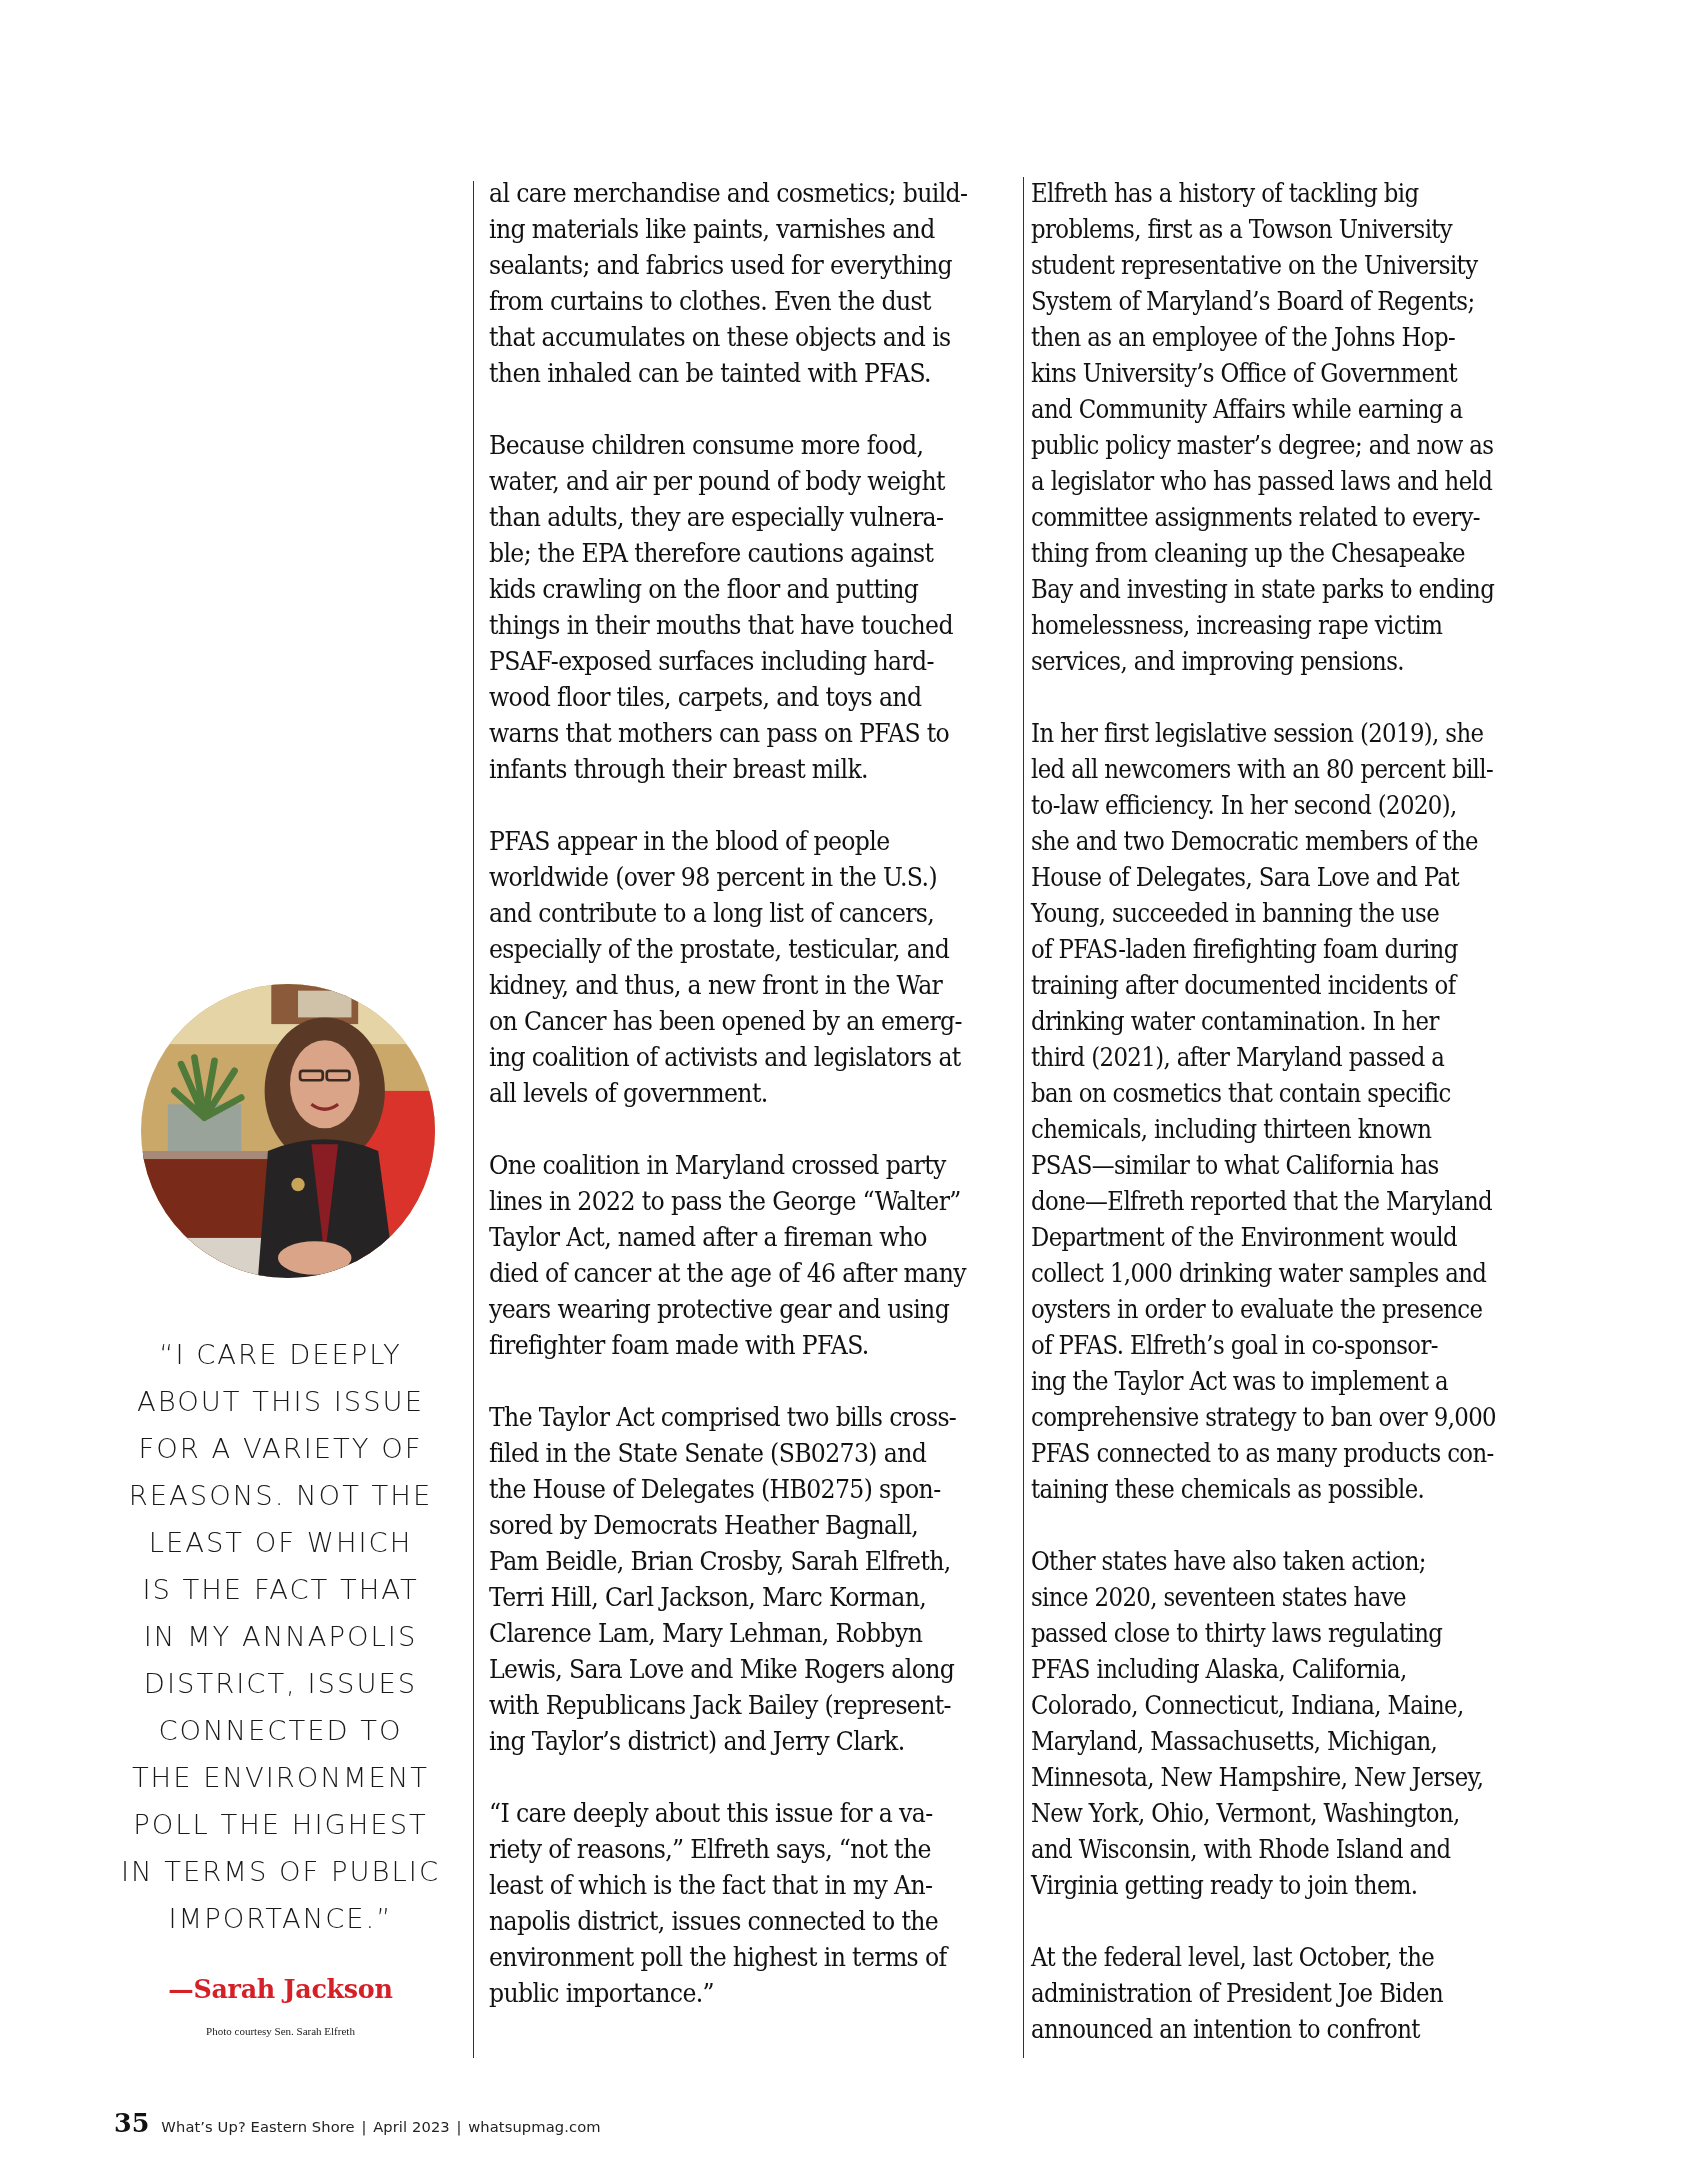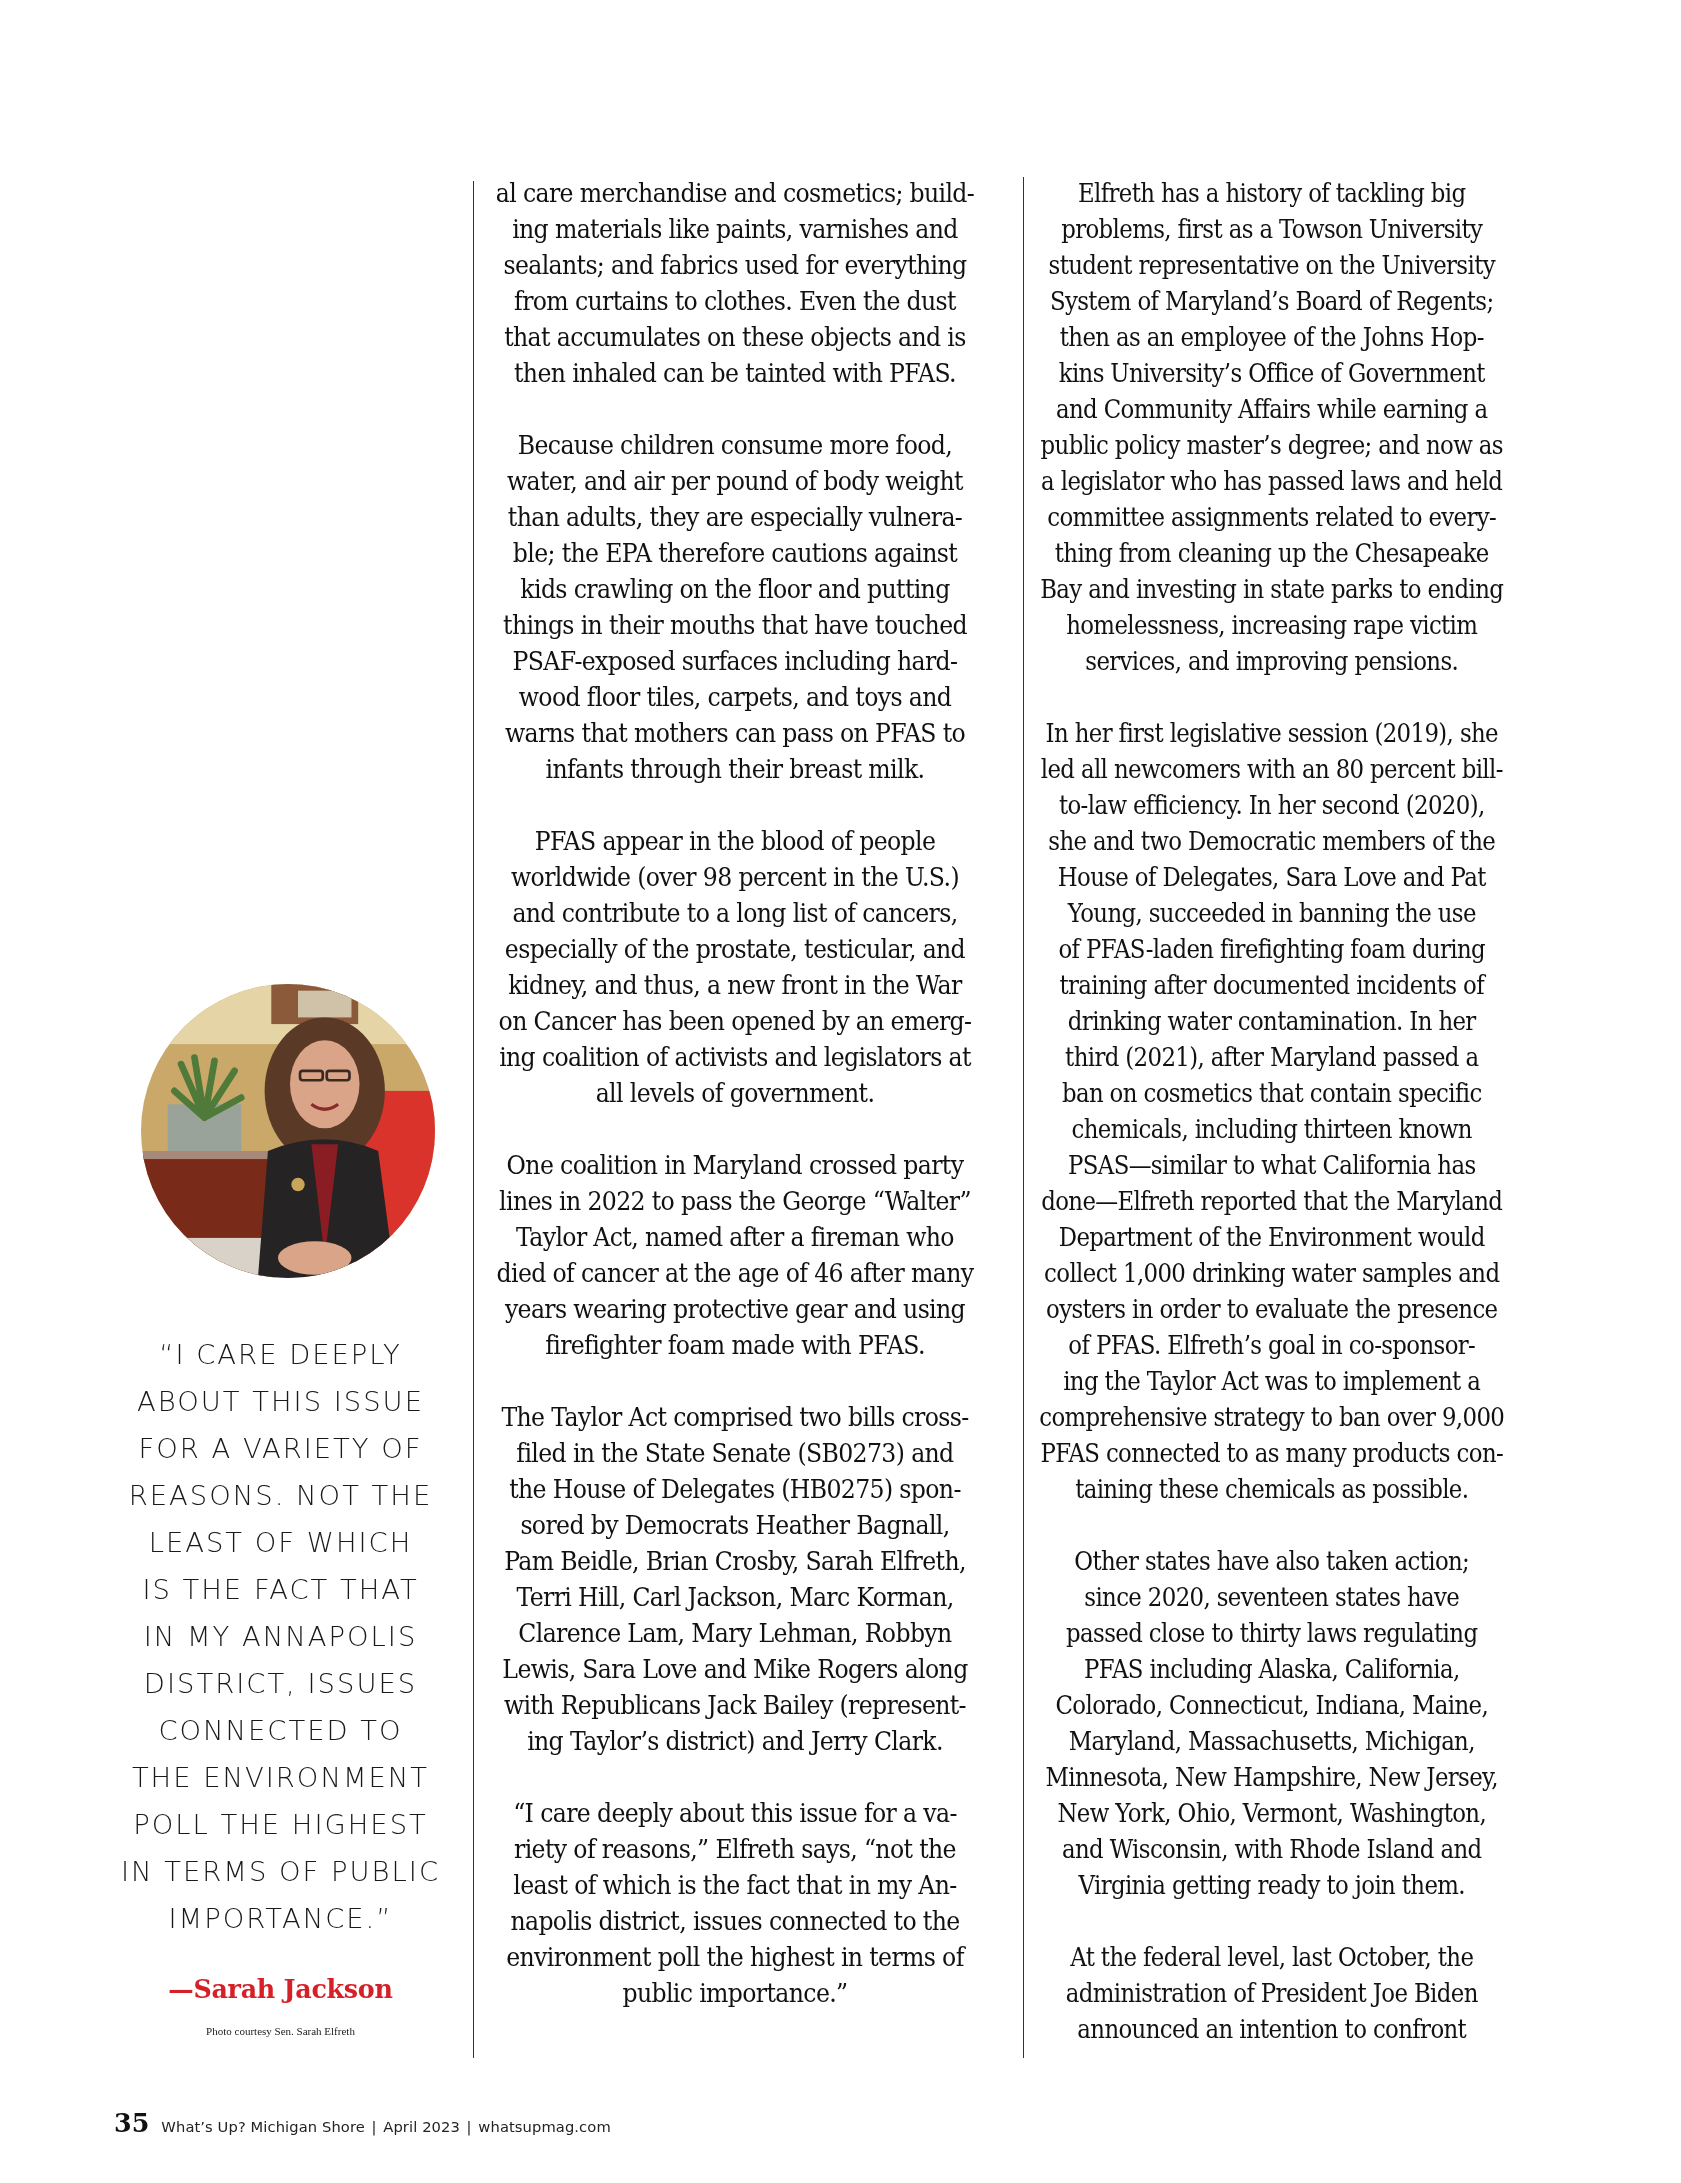--- a/index.html
+++ b/index.html
@@ -84,21 +84,20 @@
     .divider.d1 { left: 473px; top: 181px; height: 1877px; }
     .divider.d2 { left: 1023px; top: 177px; height: 1881px; }
     
     .col {
       position: absolute;
       top: 175px;
       font-family: "DejaVu Serif", serif;
       font-size: 25.4px;
       line-height: 36px;
       color: #111;
-      text-align: center;
     }
     .col.mid { left: 489px; width: 529px; }
     .col.right { left: 1031px; width: 535px; }
     .col .para { margin: 0 0 36px 0; }
     .col .ln { display: block; white-space: nowrap; letter-spacing: -0.7px; transform-origin: left center; }
     .col.mid .ln { transform: scaleX(0.93); }
     .col.right .ln { transform: scaleX(0.9); }
     
     .footer {
       position: absolute;
@@ -293,17 +292,17 @@
     <div class="para">
       <span class="ln">At the federal level, last October, the</span>
       <span class="ln">administration of President Joe Biden</span>
       <span class="ln">announced an intention to confront</span>
     </div>
   </div>
 
   <div class="footer">
     <span class="pagenum">35</span>
     <span class="meta">
-      <span>What’s Up? Michigan Shore</span><span class="sep">|</span><span>April 2023</span><span class="sep">|</span><span>whatsupmag.com</span>
+      <span>What’s Up? Eastern Shore</span><span class="sep">|</span><span>April 2023</span><span class="sep">|</span><span>whatsupmag.com</span>
     </span>
   </div>
 </div>
 
 
 </body></html>

